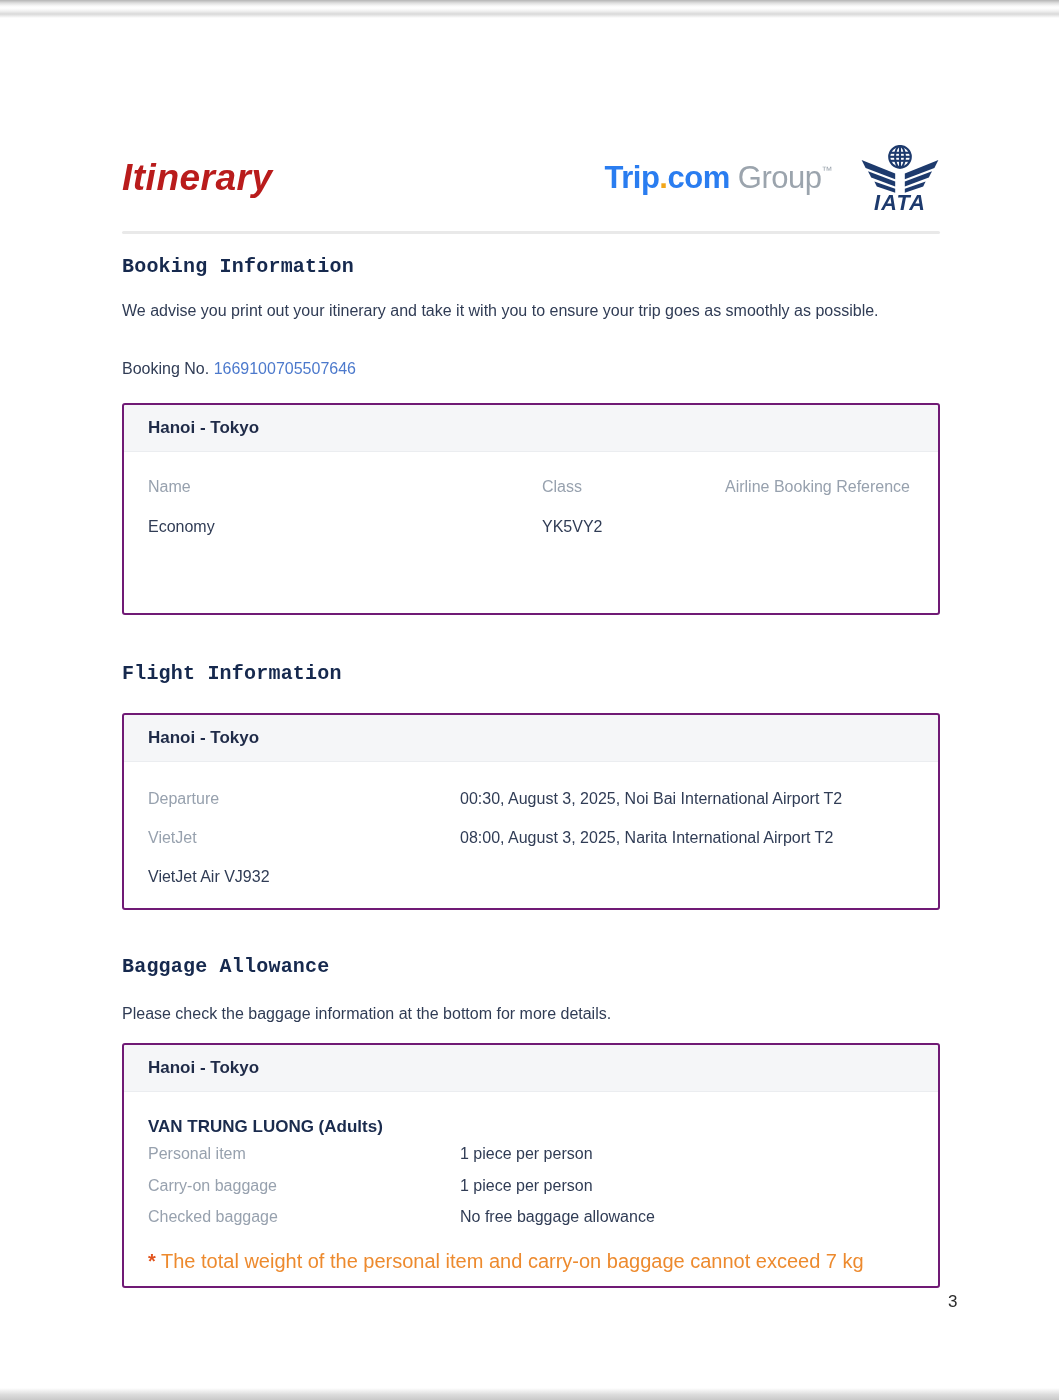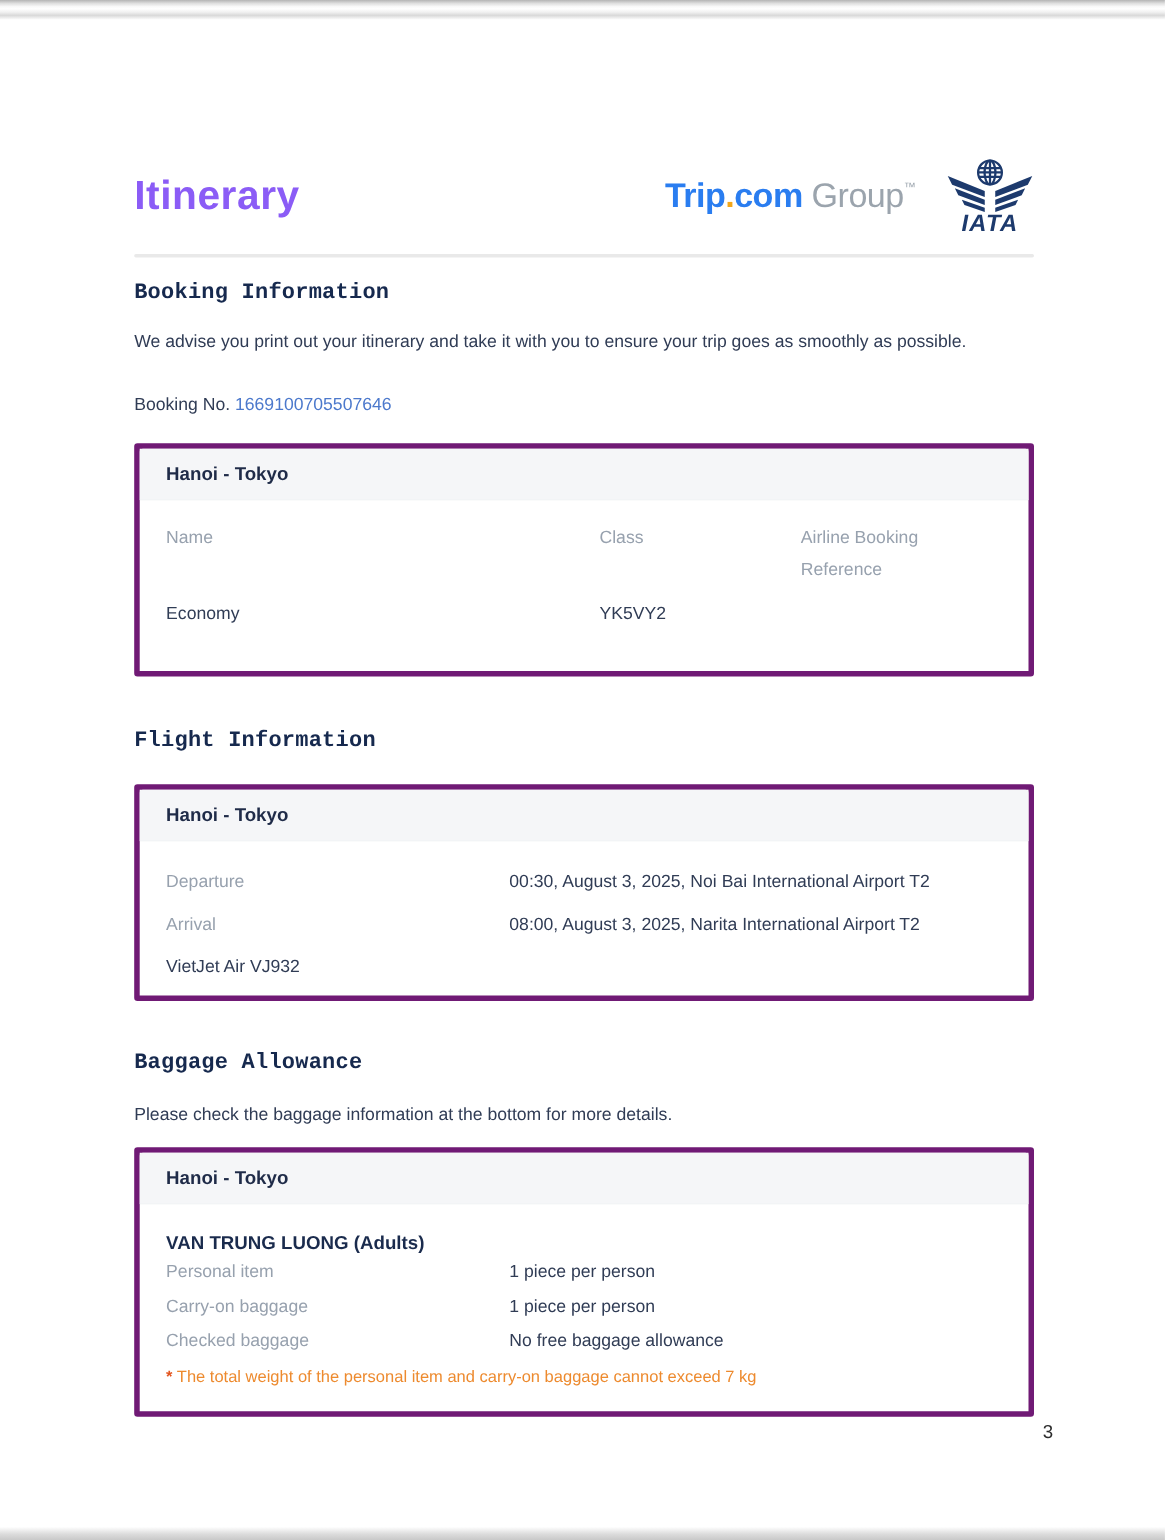--- a/index.html
+++ b/index.html
@@ -18,37 +18,37 @@
       #f1f1f1 11px, #d9d9d9 14px, #ffffff 18px);
   }
   .bottom-band {
     position: absolute; bottom: 0; left: 0; width: 100%; height: 12px;
     background: linear-gradient(to bottom, #ffffff 0%, #dcdcdc 55%, #c9c9c9 100%);
   }
   .abs { position: absolute; left: 122px; width: 818px; }
 
   
   .header-row { top: 142px; height: 72px; display: flex; justify-content: space-between; align-items: center; }
-  .doc-title { font-size: 37px; font-weight: bold; color: #8b5cf6; letter-spacing: 0.5px; }
+  .doc-title { font-size: 37px; font-weight: bold; color: #b91c1c; letter-spacing: 0.5px; font-style: italic; }
   .logos { display: flex; align-items: center; gap: 28px; }
   .trip-logo { font-size: 31px; font-weight: bold; white-space: nowrap; letter-spacing: -0.5px; }
   .trip-blue { color: #2a7df0; }
   .trip-dot { color: #f2a71b; }
   .trip-gray { color: #9ba4ad; font-weight: normal; }
   .trip-tm { color: #9ba4ad; font-size: 11px; vertical-align: 14px; font-weight: normal; }
   .iata-logo { display: block; }
 
   .divider { top: 231px; height: 3px; background: #e9e9e9; border-radius: 2px; }
 
   .section-heading { font-size: 20px; font-weight: bold; color: #16294e; letter-spacing: 0.2px; font-family: Liberation Mono, monospace; }
   .body-text { font-size: 16px; line-height: 29px; color: #303c55; }
   .link { color: #4c79cc; text-decoration: none; }
 
   
-  .card { background: #ffffff; border: 5px solid #701a75; border-radius: 3px; }
+  .card { background: #ffffff; border: 2px solid #701a75; border-radius: 3px; }
   .card-header {
     height: 47px; display: flex; align-items: center; padding: 0 24px;
     background: #f5f6f8; border-bottom: 1px solid #ebedf0;
     font-size: 17px; font-weight: bold; color: #1f2b48;
     border-radius: 3px 3px 0 0;
   }
   .gray { color: #97a1ae; }
 
   
   .booking-card { top: 403px; height: 212px; }
@@ -70,21 +70,21 @@
   .kv-row .kv-label { width: 312px; flex-shrink: 0; }
 
   
   .baggage-heading { top: 955px; }
   .baggage-note { top: 999px; }
   .baggage-card { top: 1043px; height: 245px; }
   .baggage-body { padding: 24px 24px 0 24px; }
   .passenger-name { font-size: 17px; font-weight: bold; color: #1a2b4d; line-height: 22px; margin-bottom: 0; }
   .bg-row { display: flex; font-size: 16px; line-height: 31.5px; }
   .bg-row .kv-label { width: 312px; flex-shrink: 0; }
-  .warning { margin-top: 4px; font-size: 15px; line-height: 24px; color: #ed8a2e; }
+  .warning { margin-top: 16px; font-size: 20px; line-height: 24px; color: #ed8a2e; }
   .warning .star { color: #e2551f; font-weight: bold; }
 
   .page-number { position: absolute; left: 948px; top: 1292px; font-size: 17px; color: #2b2b2b; }
 </style>
 </head>
 <body>
 
 <div class="top-band"></div>
 
 <div class="abs header-row">
@@ -138,21 +138,21 @@
 <h2 class="abs section-heading flight-heading">Flight Information</h2>
 
 <div class="abs card flight-card">
   <div class="card-header">Hanoi - Tokyo</div>
   <div class="kv-body">
     <div class="kv-row">
       <span class="kv-label gray">Departure</span>
       <span>00:30, August 3, 2025, Noi Bai International Airport T2</span>
     </div>
     <div class="kv-row">
-      <span class="kv-label gray">Arrival</span>
+      <span class="kv-label gray">VietJet</span>
       <span>08:00, August 3, 2025, Narita International Airport T2</span>
     </div>
     <div class="kv-row">
       <span>VietJet Air VJ932</span>
     </div>
   </div>
 </div>
 
 <h2 class="abs section-heading baggage-heading">Baggage Allowance</h2>
 <p class="abs body-text baggage-note">Please check the baggage information at the bottom for more details.</p>

